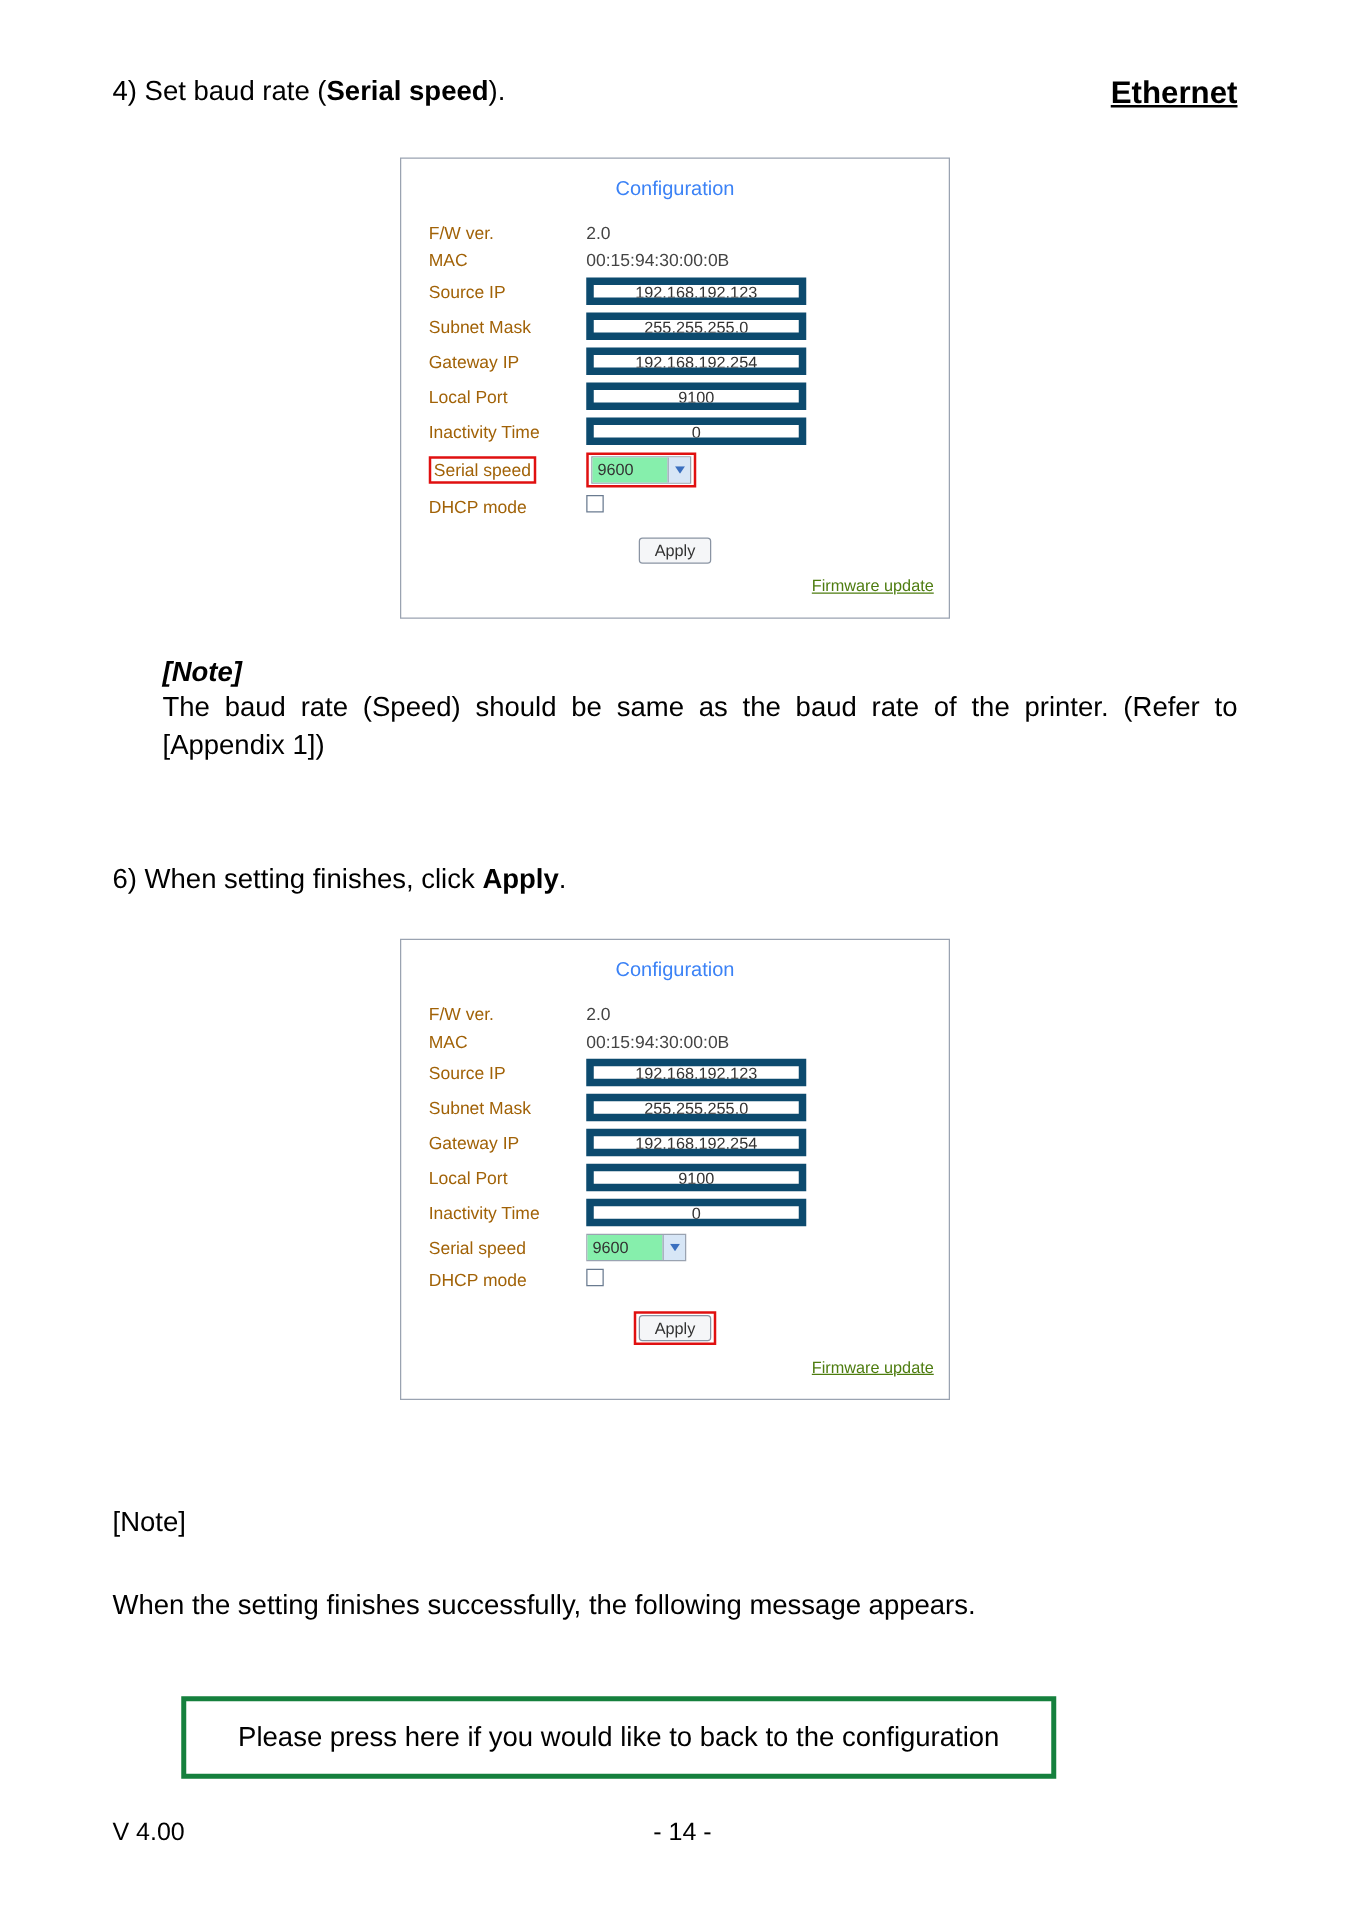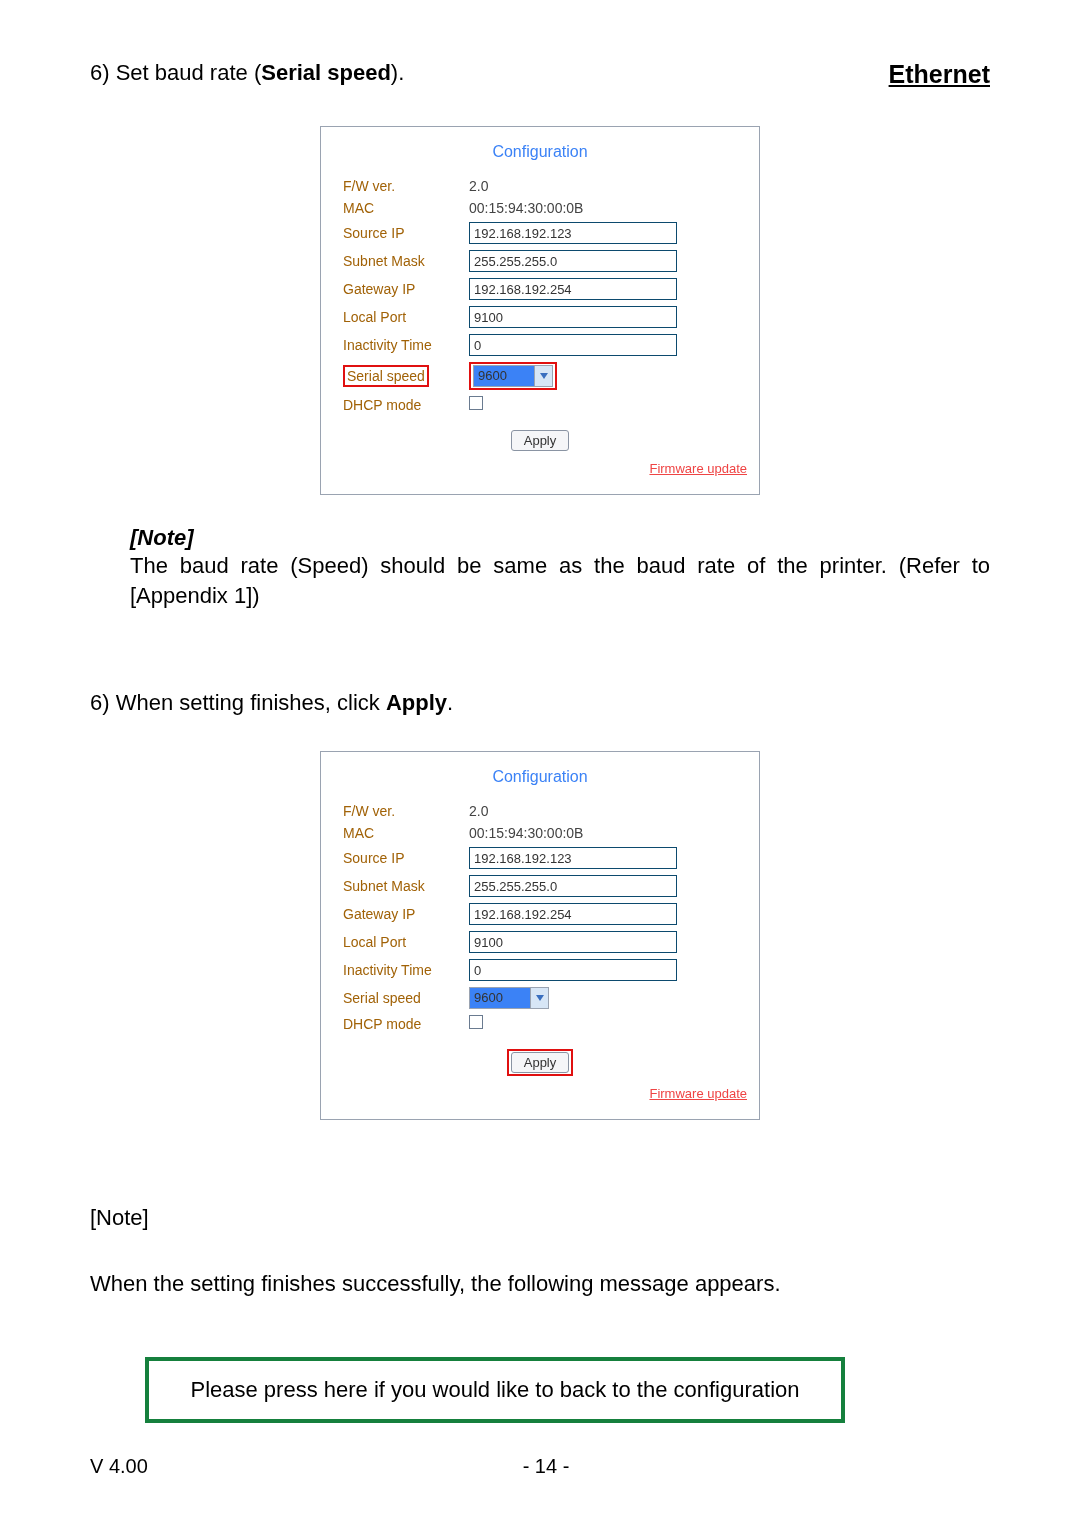--- a/index.html
+++ b/index.html
@@ -52,40 +52,41 @@
     width: 126px;
     font-size: 14px;
     color: #a16207;
   }
   .cfg-value {
     flex: 1;
     font-size: 14px;
     color: #444;
   }
   .txtfield {
-    width: 208px;
+    width: 176px;
     height: 22px;
-    border: 1px solid #0c4a6e;
+    border: 6px solid #0c4a6e;
     background: #fff;
     font-size: 13px;
     padding: 0 4px;
     color: #333;
+    text-align: center;
   }
   .selwrap {
     display: inline-flex;
     align-items: stretch;
     border: 1px solid #9aa3b1;
     height: 22px;
   }
   .selwrap .selval {
     width: 60px;
     font-size: 13px;
     padding: 2px 4px;
     color: #333;
-    background:#3b82f6;
+    background:#86efac;
   }
   .selwrap .drop {
     width: 18px;
     background: #d7e6f6;
     border-left: 1px solid #9aa3b1;
     display: flex;
     align-items: center;
     justify-content: center;
   }
   .selwrap .drop svg { width: 8px; height: 6px; }
@@ -104,21 +105,21 @@
     border-radius: 3px;
     background: #f5f6f8;
     font-size: 13px;
     color: #333;
     padding: 2px 12px;
     cursor: pointer;
   }
   .fw-link {
     text-align: right;
     font-size: 13px;
-    color: #ef4444;
+    color: #4d7c0f;
     text-decoration: underline;
     margin-top: 10px;
   }
   .note-head {
     font-style: italic;
     font-weight: bold;
     font-size: 22px;
     margin-left: 40px;
   }
   .note-body {
@@ -149,21 +150,21 @@
     justify-content: flex-start;
     font-size: 20px;
   }
   .footer .pg { font-weight: normal; position:absolute; left:50%; transform:translateX(-50%); }
 </style>
 </head>
 <body>
 
 <div class="header-row">
   <div class="step-line">
-    <span>6) Set baud rate (</span><span class="bold">Serial speed</span><span>).</span>
+    <span>4) Set baud rate (</span><span class="bold">Serial speed</span><span>).</span>
   </div>
   <div class="hdr-title-right">Ethernet</div>
 </div>
 
 <div class="config-wrap">
   <div class="config-title">Configuration</div>
   <div class="config-table">
     <div class="cfg-row">
       <div class="cfg-label">F/W ver.</div>
       <div class="cfg-value">2.0</div>

